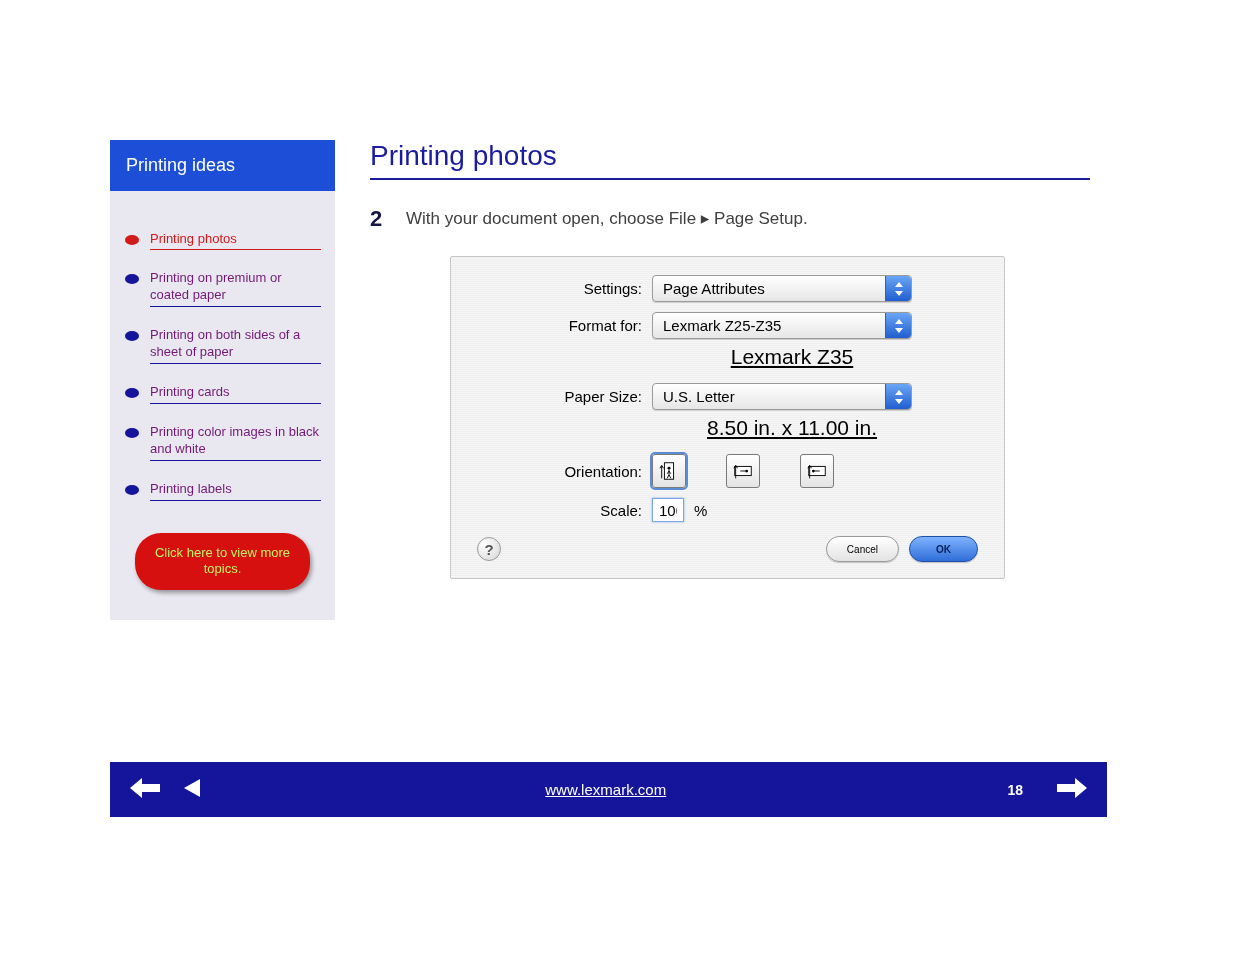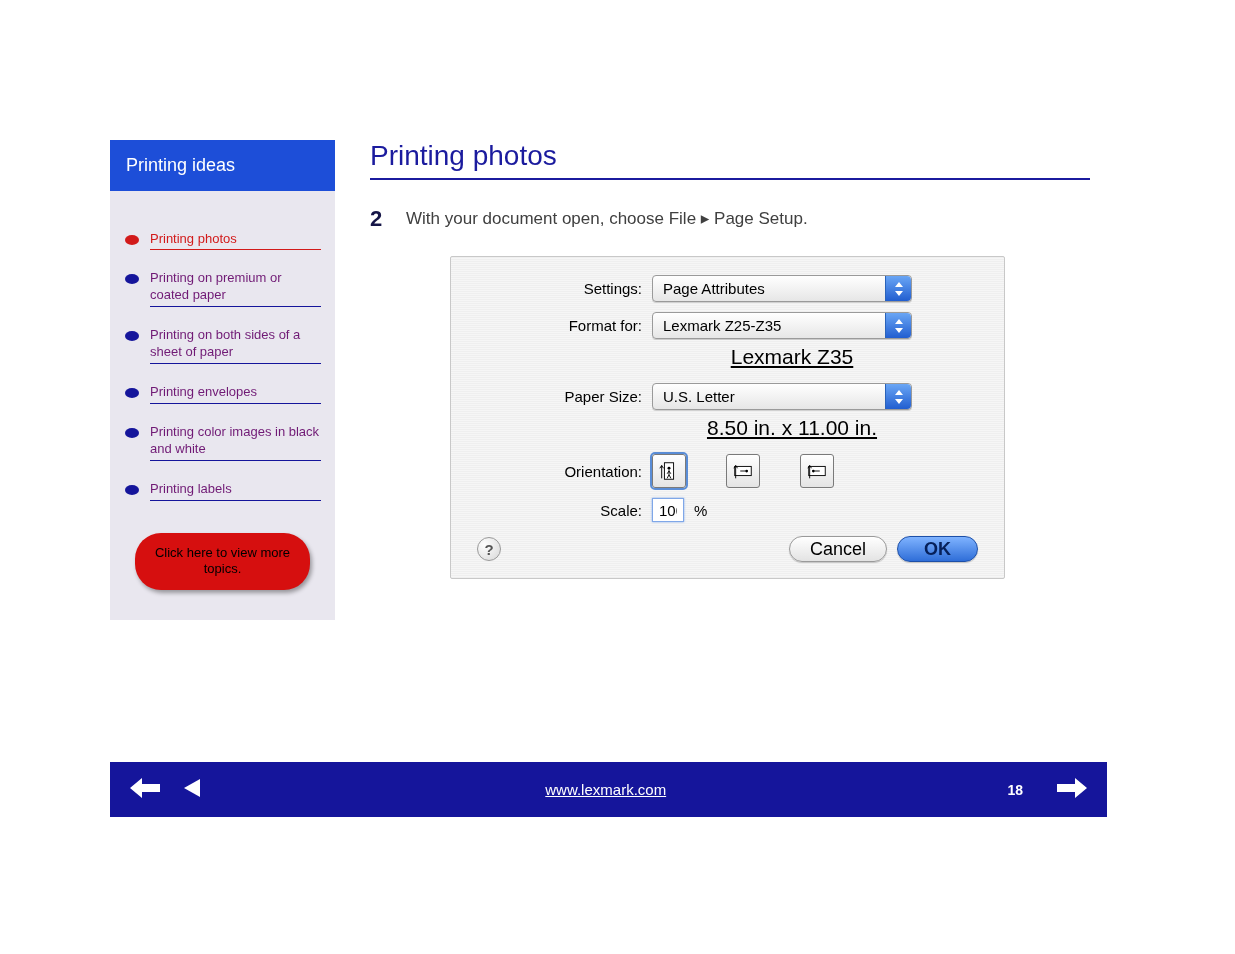--- a/index.html
+++ b/index.html
@@ -55,21 +55,21 @@
     padding-bottom: 2px;
   }
   .item-active .item-label {
     color: #d21a1a;
     border-bottom-color: #d21a1a;
   }
   .sidebar-cta {
     margin: 24px auto 0 auto;
     width: 175px;
     background: #d60f0f;
-    color: #000000;
+    color: #bef264;
     border-radius: 26px;
     text-align: center;
     padding: 12px 10px;
     font-size: 13px;
     line-height: 1.3;
     box-shadow: 2px 3px 4px rgba(0,0,0,.35);
     cursor: pointer;
   }
 
   
@@ -203,21 +203,21 @@
     cursor: pointer;
   }
   .dialog-footer .spacer { flex: 1; }
   .aqua-btn {
     height: 26px;
     padding: 0 20px;
     border-radius: 13px;
     border: 1px solid #9a9a9a;
     background: linear-gradient(#ffffff,#e3e3e3);
     font-family: inherit;
-    font-size: 18px;
+    font-size: 10px;
     box-shadow: 0 1px 1px rgba(0,0,0,.2);
     cursor: pointer;
     margin-left: 10px;
   }
   .aqua-btn.primary {
     border: 1px solid #1c4fa8;
     background: linear-gradient(#7fb3ff,#2f6ed8);
     color: #06205a;
     font-weight: 700;
     padding: 0 26px;
@@ -274,27 +274,27 @@
       <span class="item-label">Printing on premium or coated paper</span>
     </div>
 
     <div class="sidebar-item">
       <svg class="bullet" viewBox="0 0 16 12">
           <ellipse class="bullet-blue" cx="8" cy="6" rx="7" ry="5"></ellipse>
         </svg>
       <span class="item-label">Printing on both sides of a sheet of paper</span>
     </div>
 
-
     <div class="sidebar-item">
       <svg class="bullet" viewBox="0 0 16 12">
           <ellipse class="bullet-blue" cx="8" cy="6" rx="7" ry="5"></ellipse>
         </svg>
-      <span class="item-label">Printing envelopes</span>
-    </div>
+      <span class="item-label">Printing cards</span>
+    </div>
+
 
     <div class="sidebar-item">
       <svg class="bullet" viewBox="0 0 16 12">
           <ellipse class="bullet-blue" cx="8" cy="6" rx="7" ry="5"></ellipse>
         </svg>
       <span class="item-label">Printing color images in black and white</span>
     </div>
 
     <div class="sidebar-item">
       <svg class="bullet" viewBox="0 0 16 12">

